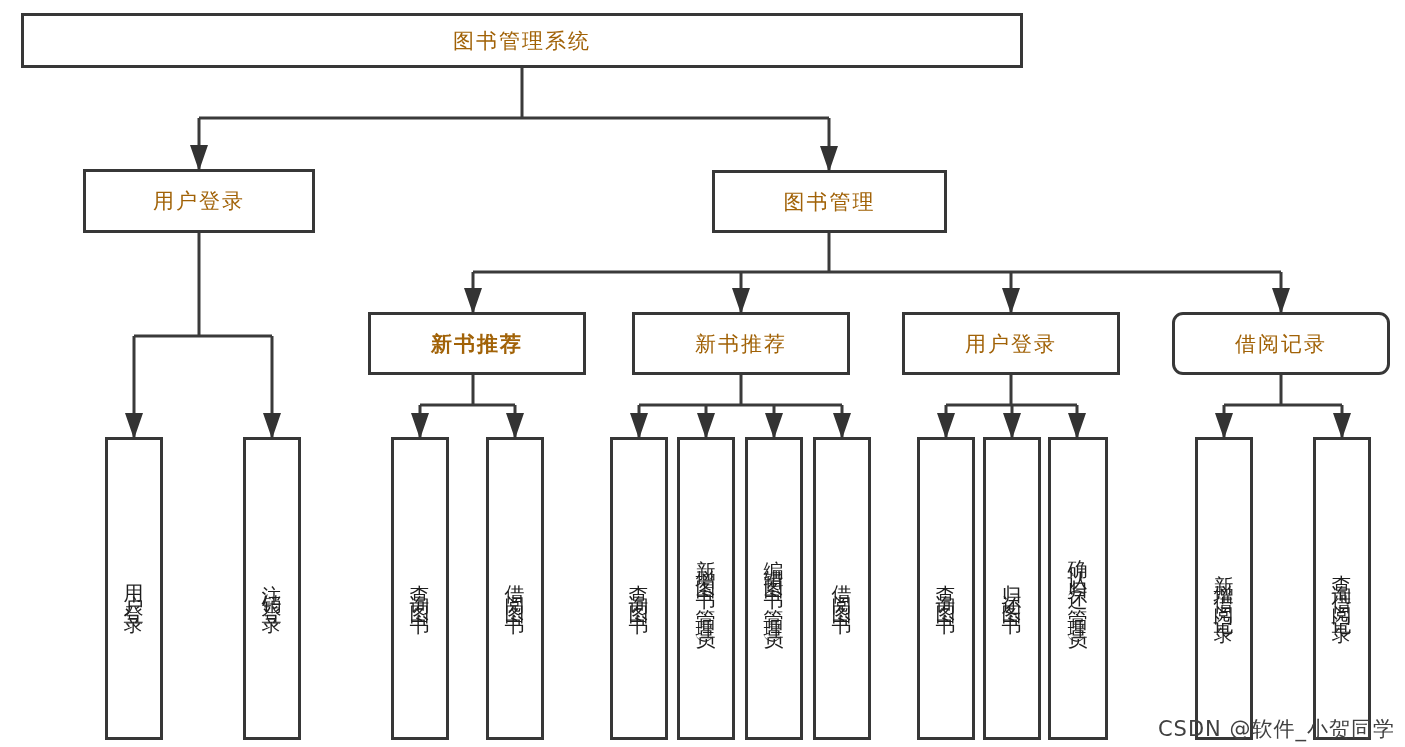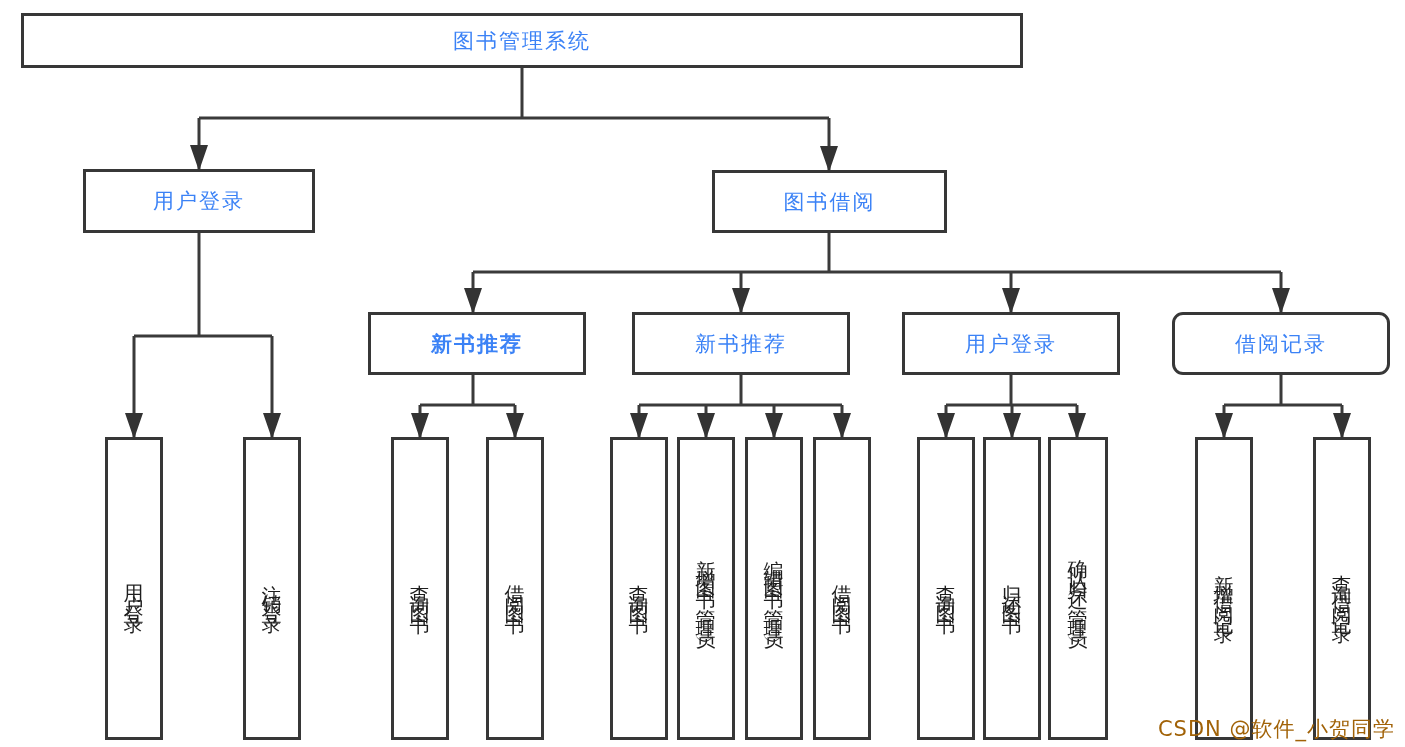--- a/index.html
+++ b/index.html
@@ -13,21 +13,21 @@
   }
   .box {
     position: absolute;
     box-sizing: border-box;
     border: 3px solid #373737;
     background: #ffffff;
     display: flex;
     align-items: center;
     justify-content: center;
     font-size: 21px;
-    color: #3b82f6;
+    color: #a16207;
     letter-spacing: 2px;
     z-index: 1;
   }
   .vbox {
     position: absolute;
     box-sizing: border-box;
     border: 3px solid #373737;
     background: #ffffff;
     width: 58px;
     height: 303px;
@@ -60,40 +60,40 @@
   }
   svg.connectors path.head {
     fill: #333333;
     stroke: none;
   }
   .watermark {
     position: absolute;
     right: 10px;
     bottom: 4px;
     font-size: 21px;
-    color: #a16207;
+    color: #404040;
     letter-spacing: 1px;
     z-index: 3;
     white-space: nowrap;
   }
 </style>
 </head>
 <body>
 
 <div class="canvas">
 
   <div class="box" style="left:21px; top:13px; width:1002px; height:55px;">
     <span>图书管理系统</span>
   </div>
 
   <div class="box" style="left:83px; top:169px; width:232px; height:64px;">
     <span>用户登录</span>
   </div>
   <div class="box" style="left:712px; top:170px; width:235px; height:63px;">
-    <span>图书借阅</span>
+    <span>图书管理</span>
   </div>
 
   <div class="box" style="left:368px; top:312px; width:218px; height:63px;font-weight:bold;">
     <span>新书推荐</span>
   </div>
   <div class="box" style="left:632px; top:312px; width:218px; height:63px;">
     <span>新书推荐</span>
   </div>
   <div class="box" style="left:902px; top:312px; width:218px; height:63px;">
     <span>用户登录</span>

